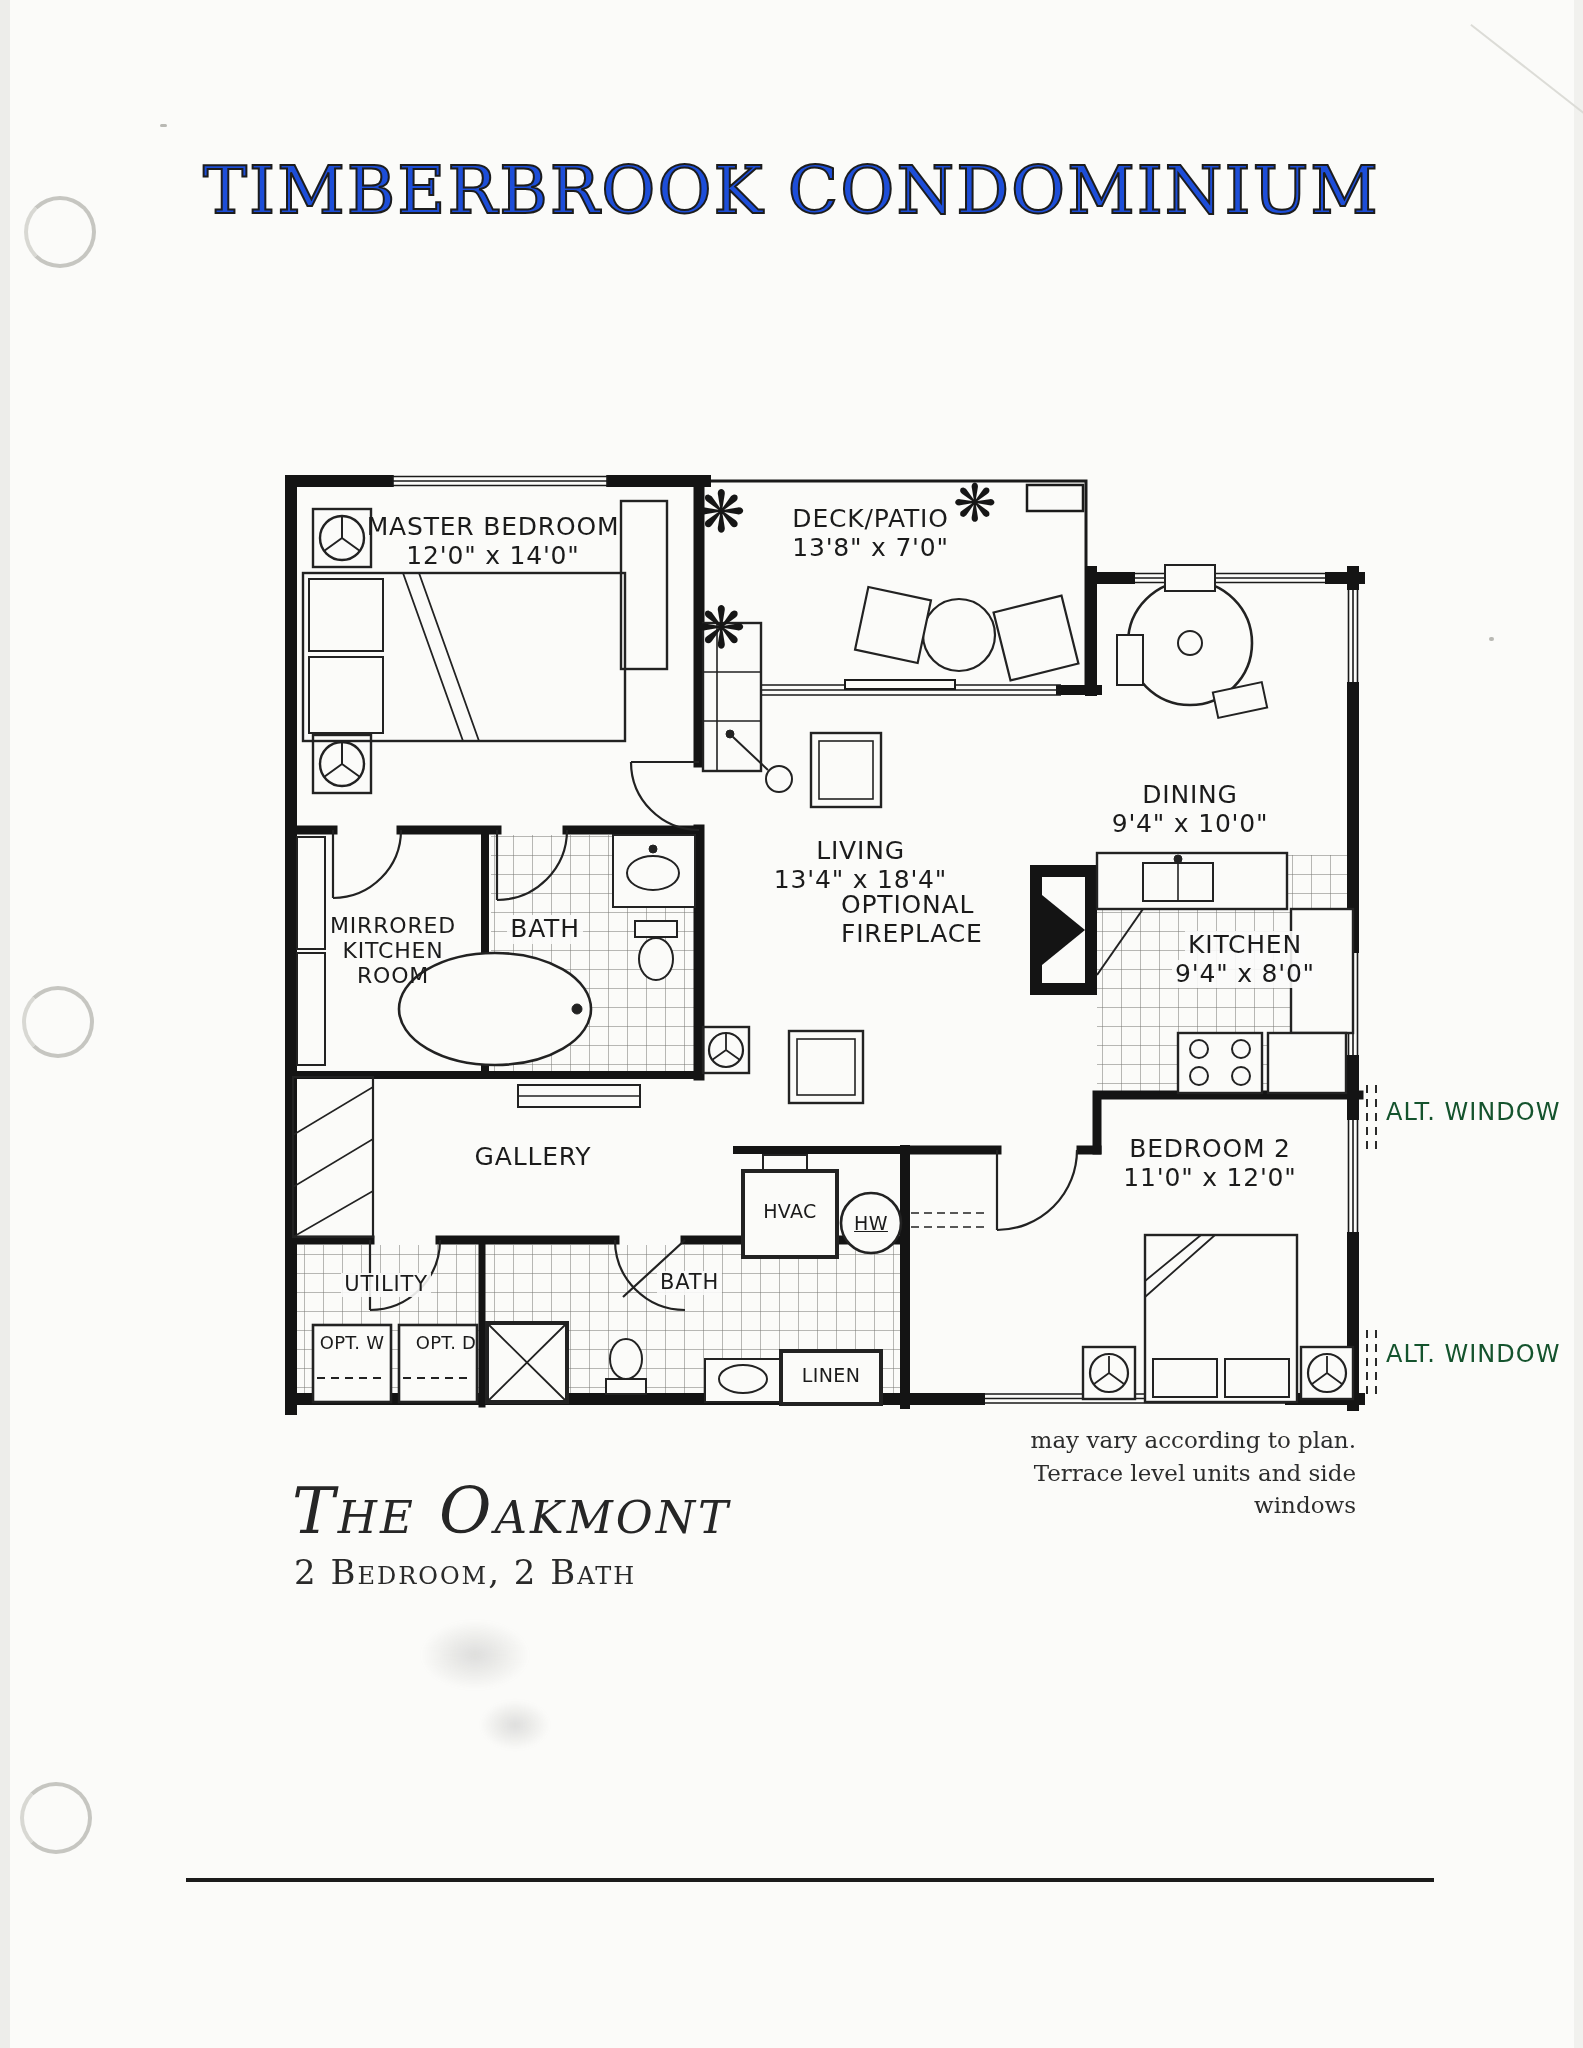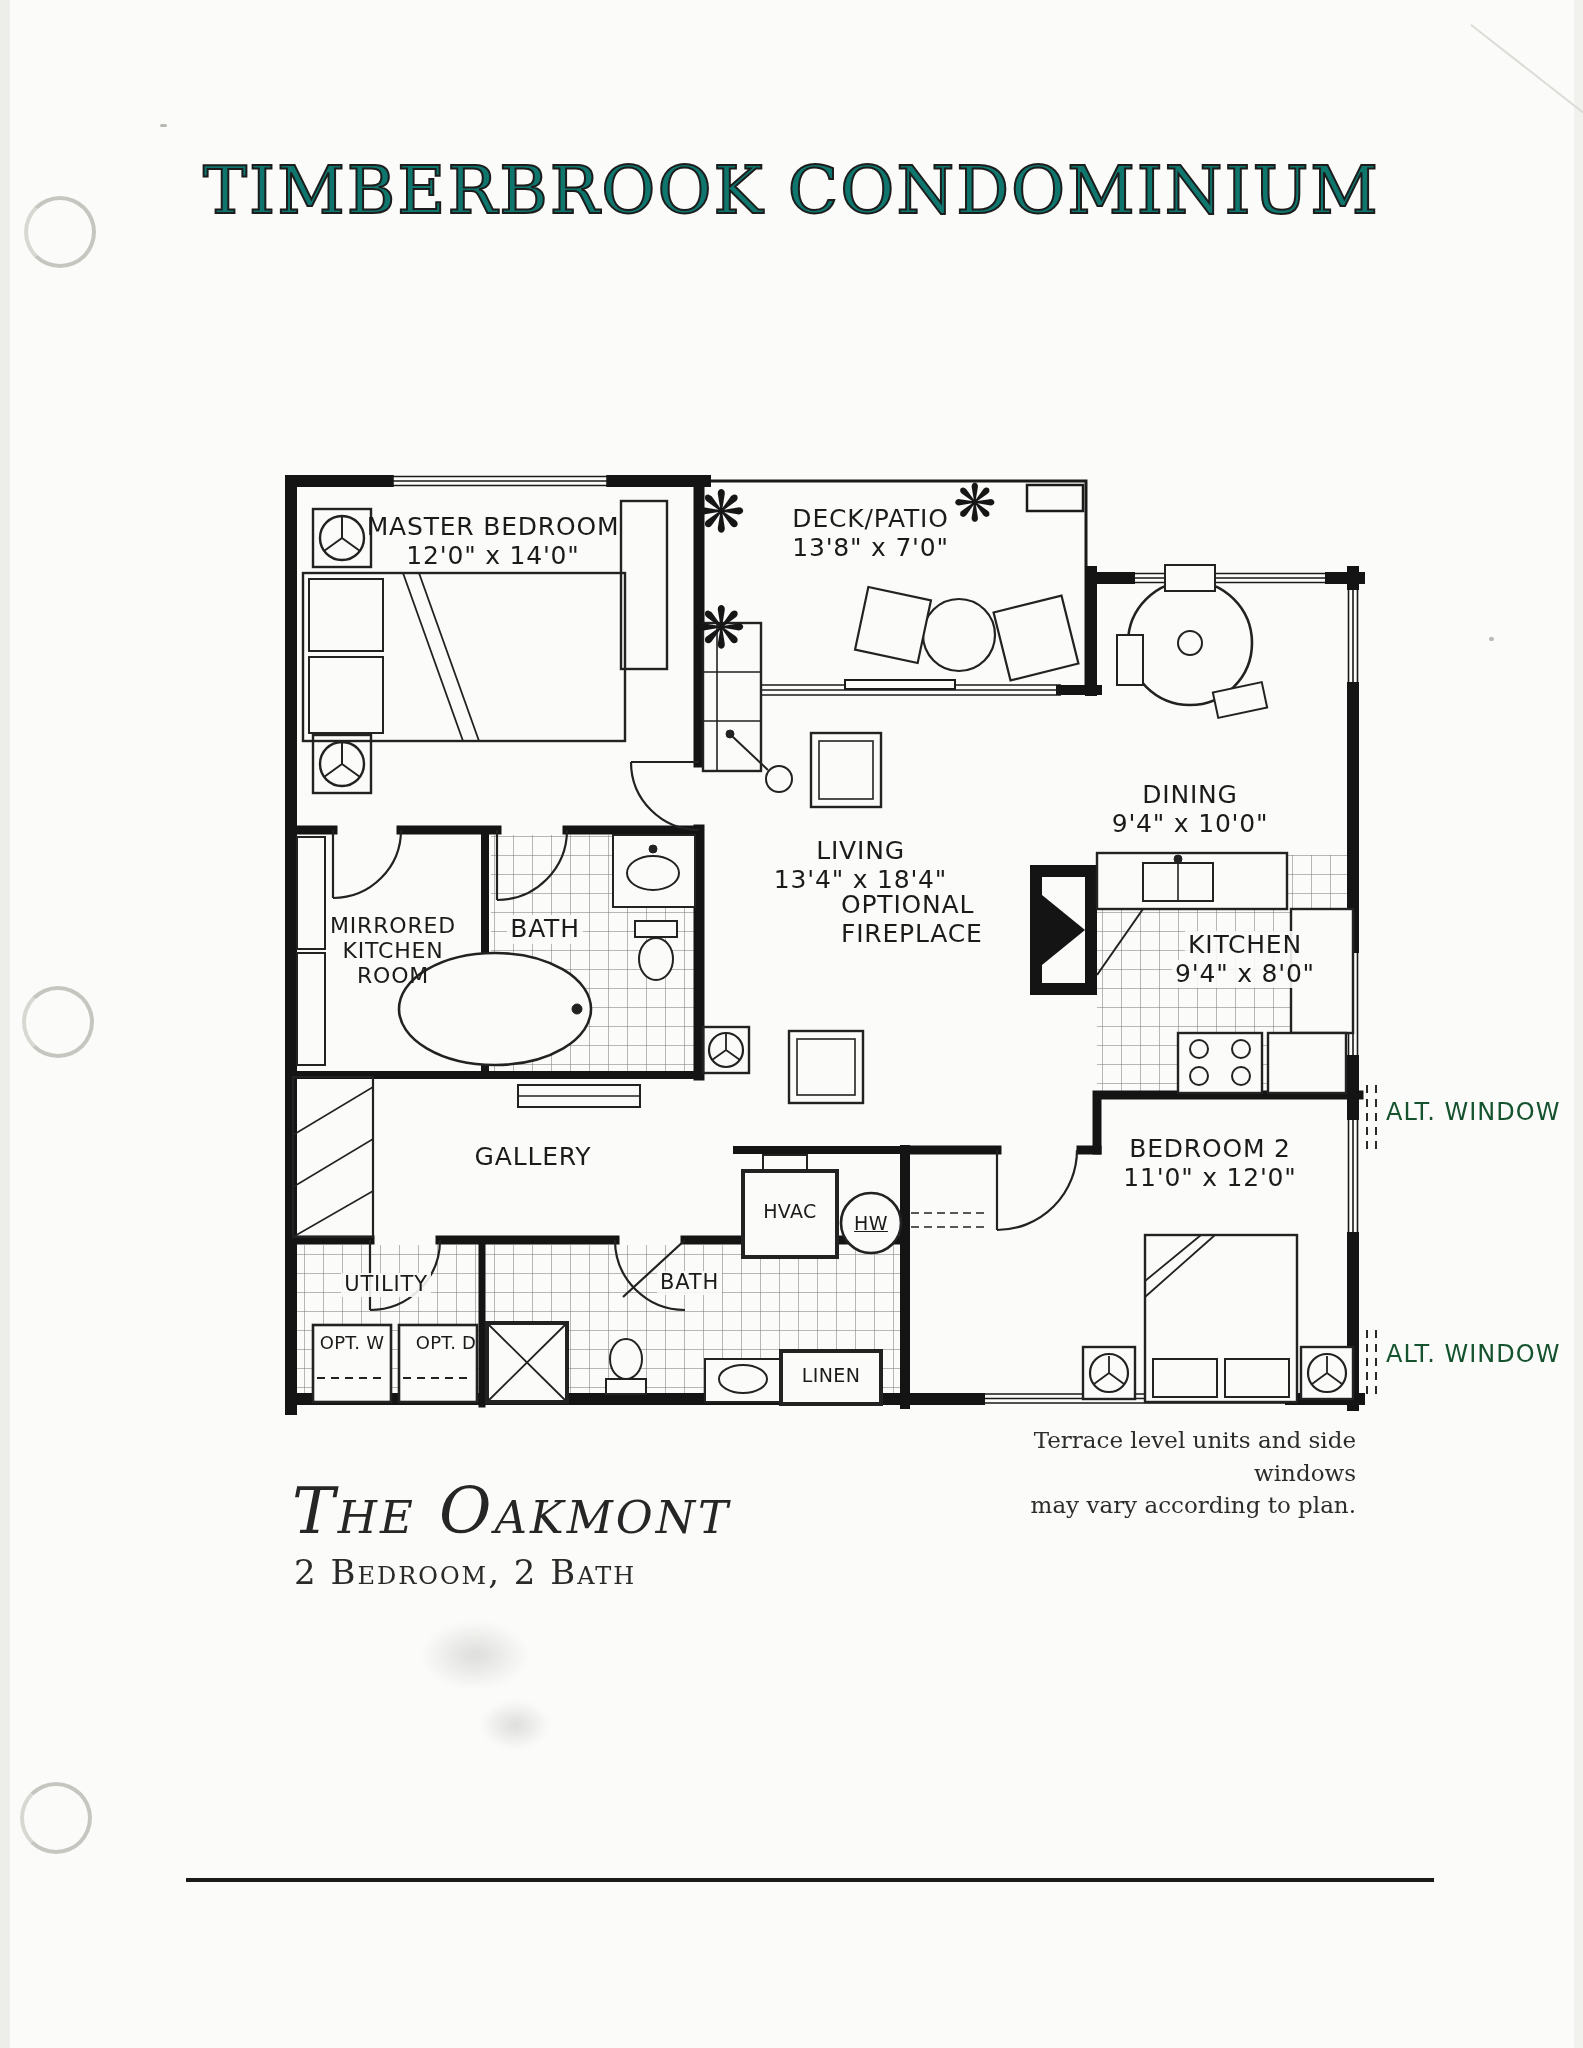--- a/index.html
+++ b/index.html
@@ -10,21 +10,21 @@
   .edge-right{position:absolute;right:0;top:0;width:9px;height:100%;background:#f1f1ee;}
   .punch{position:absolute;width:64px;height:64px;border:4px solid #c6c6c1;border-radius:50%;
          border-left-color:#d8d8d3;}
   .scratch{position:absolute;width:150px;height:2px;background:#dcdcd7;transform:rotate(38deg);}
   .smudge{position:absolute;background:radial-gradient(ellipse,rgba(120,120,118,.22),rgba(120,120,118,0) 70%);
           filter:blur(2px);}
   .speck{position:absolute;background:#b9b9b4;border-radius:2px;}
   
   .main-title{position:absolute;top:152px;left:0;width:100%;text-align:center;
       font-family:"DejaVu Serif",serif;font-size:66px;letter-spacing:2px;font-weight:400;
-      color:#0f766e;-webkit-text-stroke:2px #1c1c1c;text-shadow:0 0 1px #1c1c1c;white-space:nowrap;}
+      color:#1d4ed8;-webkit-text-stroke:2px #1c1c1c;text-shadow:0 0 1px #1c1c1c;white-space:nowrap;}
   .plan-title{position:absolute;left:292px;top:1474px;font-family:"DejaVu Serif",serif;
       font-variant:small-caps;font-size:64px;letter-spacing:3px;color:#262626;font-style:italic;}
   .plan-subtitle{position:absolute;left:294px;top:1552px;font-family:"DejaVu Serif",serif;
       font-variant:small-caps;font-size:34px;letter-spacing:2px;color:#2a2a2a;}
   .note{position:absolute;right:227px;top:1424px;width:430px;text-align:right;
       font-family:"DejaVu Serif",serif;font-size:23px;line-height:1.42;color:#2c2c2c;}
   .footer-rule{position:absolute;left:186px;top:1878px;width:1248px;height:4px;background:#1b1b1b;}
   .footer-text{position:absolute;left:186px;top:1890px;width:1248px;text-align:center;
       font-family:"DejaVu Serif",serif;font-size:28px;color:#141414;letter-spacing:.5px;white-space:nowrap;}
   .alt-window{position:absolute;font-size:24px;letter-spacing:1px;color:#14532d;white-space:nowrap;}
@@ -356,22 +356,22 @@
     </div>
     <div class="lbl xs" style="left:114px;top:858px;width:94px;">
       <div>OPT. D</div>
     </div>
   </div>
 
   <div class="alt-window" style="left:1386px;top:1098px;">ALT. WINDOW</div>
   <div class="alt-window" style="left:1386px;top:1340px;">ALT. WINDOW</div>
 
   <div class="note">
+    <div>may vary according to plan.</div>
     <div>Terrace level units and side windows</div>
-    <div>may vary according to plan.</div>
   </div>
 
   <div class="plan-title">The Oakmont</div>
   <div class="plan-subtitle">2 Bedroom, 2 Bath</div>
 
   <div class="footer-rule"></div>
 
 </div>
 
 </body></html>

